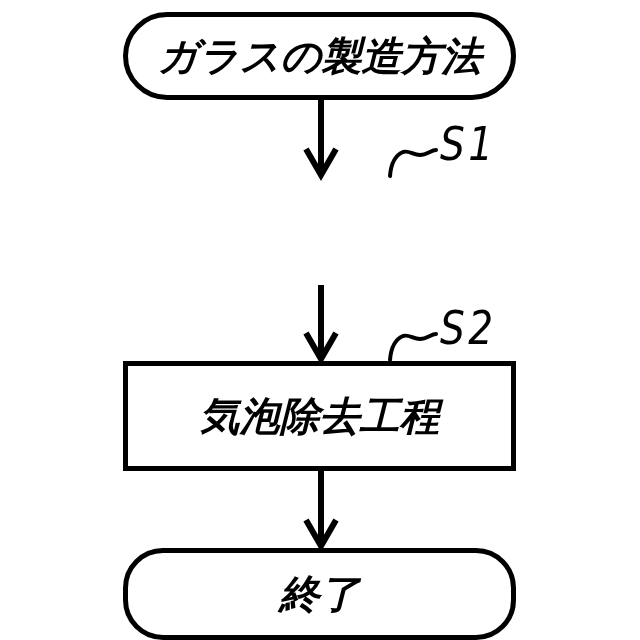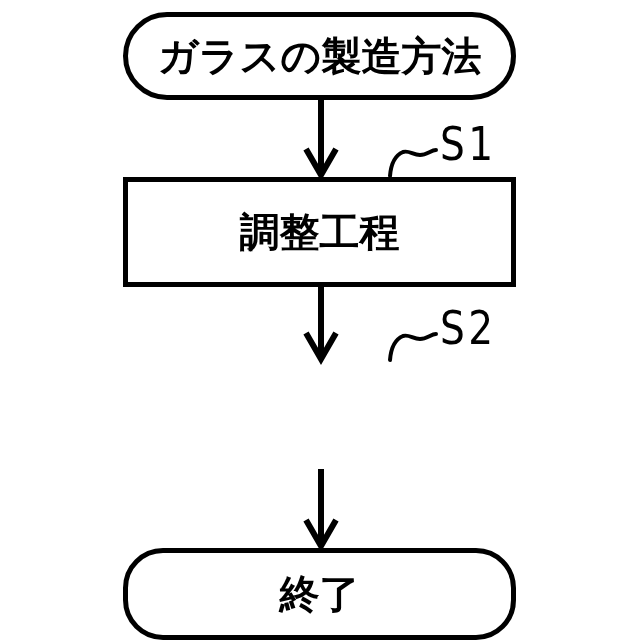--- a/index.html
+++ b/index.html
@@ -8,20 +8,21 @@
     background: #ffffff;
   }
   .canvas {
     position: relative;
     width: 640px;
     height: 640px;
     background: #ffffff;
     overflow: hidden;
     font-family: "DejaVu Sans", "Liberation Sans", sans-serif;
     color: #000000;
+    font-style: italic;
   }
   .node {
     position: absolute;
     left: 123px;
     width: 393px;
     box-sizing: border-box;
     background: #ffffff;
     border: 5px solid #000000;
     display: flex;
     align-items: center;
@@ -104,24 +105,24 @@
 
     <path class="stroke" d="M390 360 C391 347 396 339 403 336 C409 334 413 339 420 339 C427 339 431 334 436 334" stroke-width="4" stroke-linecap="round"></path>
   </svg>
 
   <div class="node terminator-start">
     <span class="node-label">ガラスの製造方法</span>
   </div>
 
   <div class="step-id step-id-1">S1</div>
 
-  <div class="node process-1">
-    <span class="node-label">調整工程</span>
-  </div>
 
   <div class="step-id step-id-2">S2</div>
 
+  <div class="node process-2">
+    <span class="node-label">気泡除去工程</span>
+  </div>
 
   <div class="node terminator-end">
     <span class="node-label">終了</span>
   </div>
 
 </div>
 
 </body></html>

